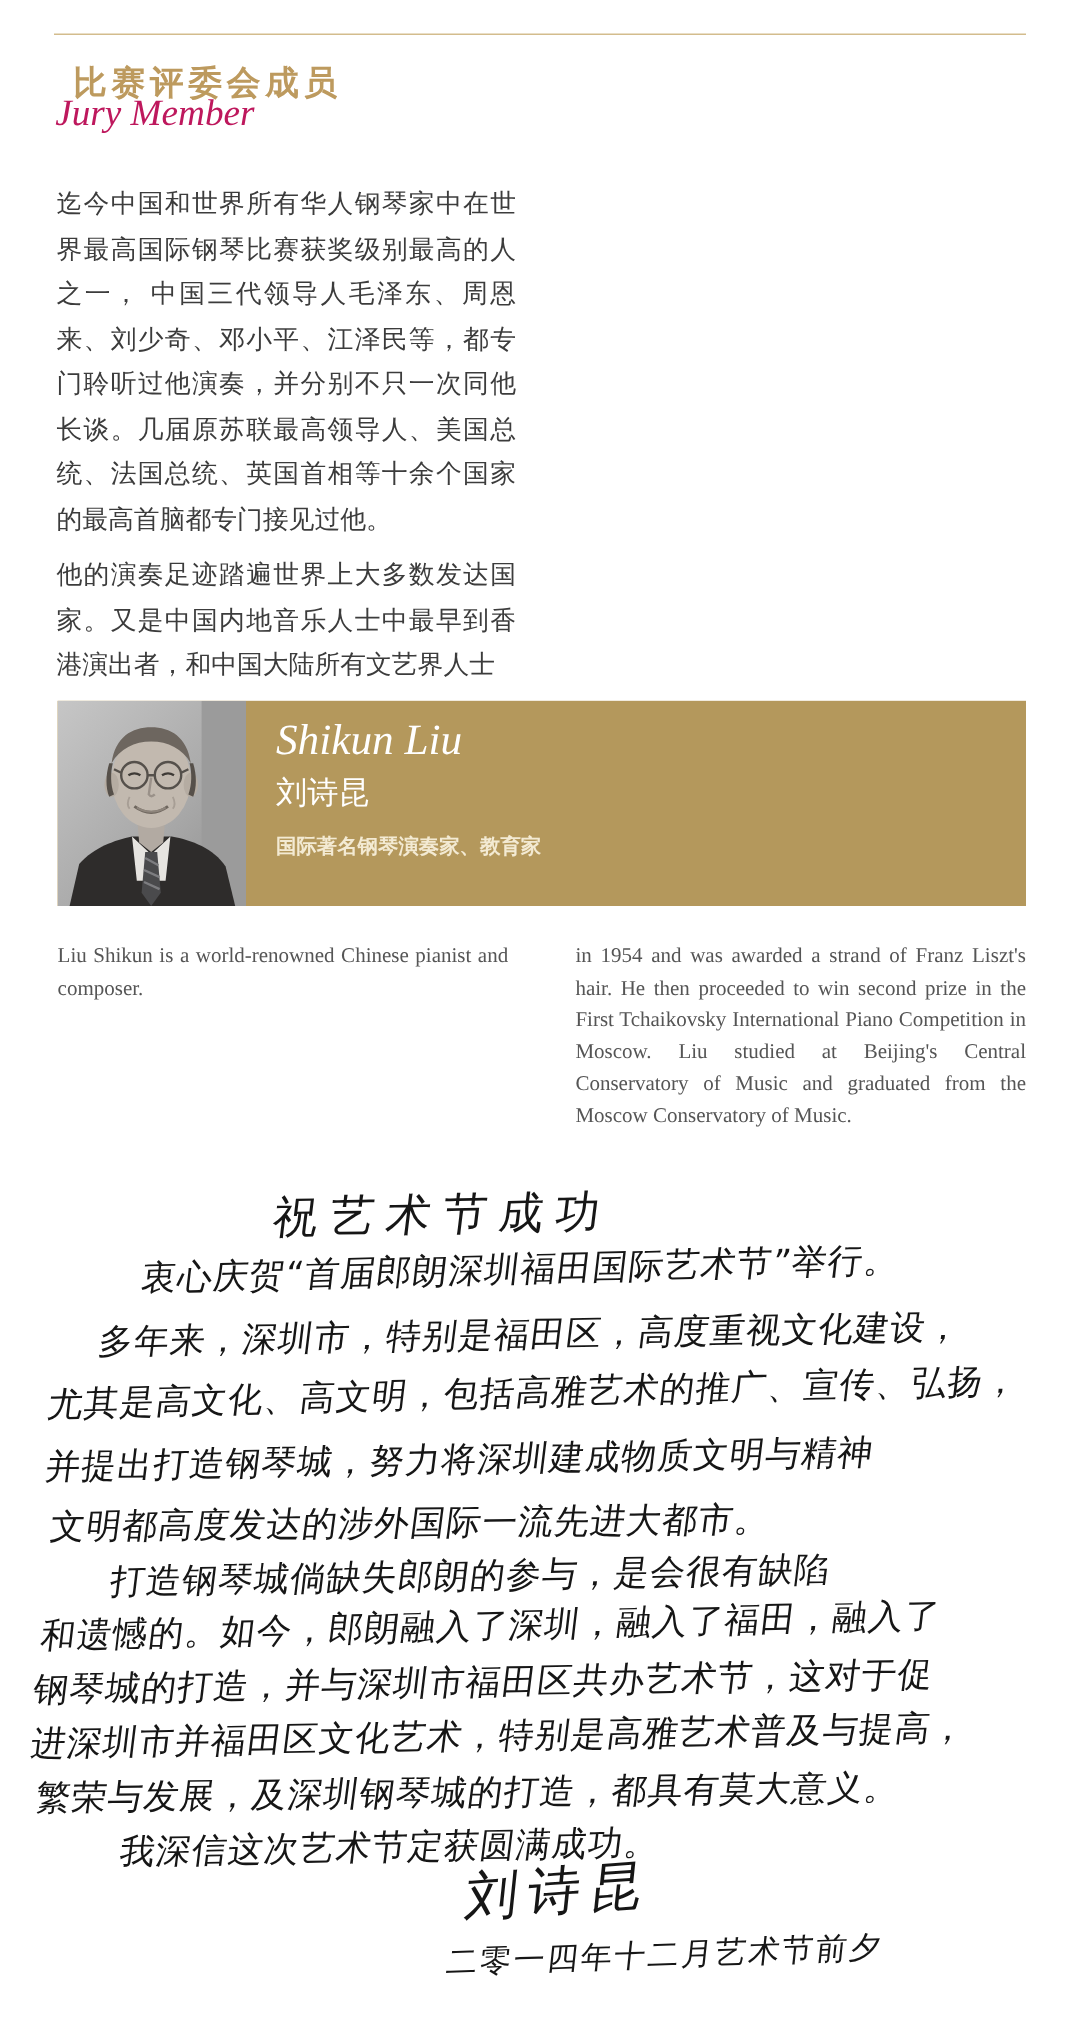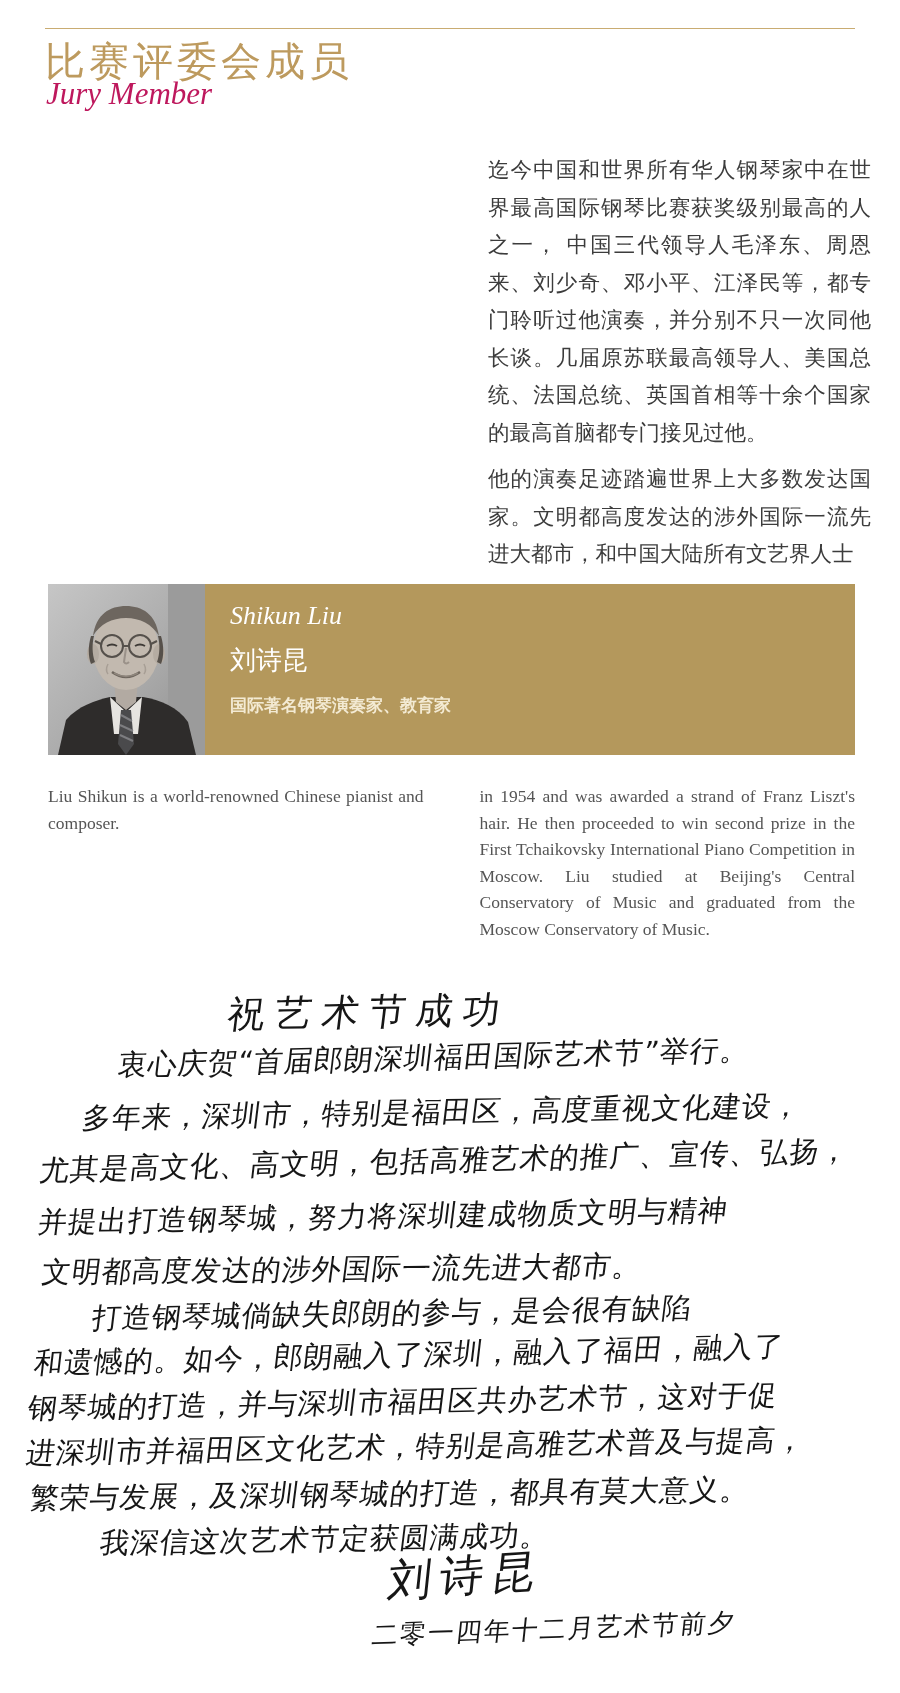--- a/index.html
+++ b/index.html
@@ -2,34 +2,34 @@
 <html><head>
 <meta charset="utf-8">
 <style>
   html,body { margin:0; padding:0; background:#ffffff; }
   .page {
     position:relative; width:900px; height:1693px; background:#ffffff;
     font-family:"Liberation Sans", sans-serif; overflow:hidden;
   }
   .top-rule { position:absolute; top:28px; left:45px; width:810px; height:1px; background:#c9ac72; }
   .title-cn {
-    position:absolute; top:34px; left:45px; font-size:40px; letter-spacing:4px;
-    color:#bd9a5e; font-weight:400; margin:0;
+    position:absolute; top:34px; left:45px; font-size:28px; letter-spacing:4px;
+    color:#bd9a5e; font-weight:700; margin:16px;
   }
   .title-en {
     position:absolute; top:76px; left:46px; font-size:31px; font-style:italic;
     font-family:"Liberation Serif", serif; color:#be185d;
   }
-  .cn-bio { position:absolute; top:152px; left:64px; width:807px; display:flex; gap:32px;justify-content:flex-end; }
+  .cn-bio { position:absolute; top:152px; left:47px; width:807px; display:flex; gap:32px; }
   .cn-col { width:383px; font-size:21.5px; line-height:37.5px; color:#3c3c3c; text-align:justify; }
   .cn-col p { margin:0 0 9px 0; }
   .banner { position:absolute; top:584px; left:48px; width:807px; height:171px; background:#b4985c; }
   .photo { position:absolute; left:0; top:0; width:157px; height:171px; overflow:hidden; }
   .banner-info { position:absolute; left:182px; top:12px; color:#ffffff; }
-  .name-en { font-family:"Liberation Serif", serif; font-style:italic; font-size:26px; line-height:40px; }
+  .name-en { font-family:"Liberation Serif", serif; font-style:italic; font-size:36px; line-height:40px; }
   .name-cn { font-size:26px; line-height:34px; margin-top:7px; font-weight:400; }
   .role { font-size:17px; margin-top:17px; color:#f3ead3;font-weight:bold; }
   .en-bio { position:absolute; top:783px; left:48px; width:807px; display:flex; gap:56px; }
   .en-col { width:383px; font-family:"Liberation Serif", serif; font-size:17.5px; line-height:26.5px; color:#555555; text-align:justify; }
   .en-col p { margin:0; }
   .hw {
     position:absolute; color:#161616; white-space:nowrap; transform-origin:left center;
     font-family:"DejaVu Sans", cursive; font-weight:400;
   }
   .hw-title { font-size:37px; letter-spacing:10px; }
@@ -43,21 +43,21 @@
 <div class="page">
 
   <div class="top-rule"></div>
 
   <h1 class="title-cn">比赛评委会成员</h1>
   <div class="title-en">Jury Member</div>
 
   <section class="cn-bio">
     <div class="cn-col">
       <p>迄今中国和世界所有华人钢琴家中在世界最高国际钢琴比赛获奖级别最高的人之一， 中国三代领导人毛泽东、周恩来、刘少奇、邓小平、江泽民等，都专门聆听过他演奏，并分别不只一次同他长谈。几届原苏联最高领导人、美国总统、法国总统、英国首相等十余个国家的最高首脑都专门接见过他。</p>
-      <p>他的演奏足迹踏遍世界上大多数发达国家。文明都高度发达的涉外国际一流先进大都市，和中国大陆所有文艺界人士</p>
+      <p>他的演奏足迹踏遍世界上大多数发达国家。又是中国内地音乐人士中最早到香港演出者，和中国大陆所有文艺界人士</p>
     </div>
   </section>
 
   <section class="banner">
     <div class="photo">
       <svg width="157" height="171" viewBox="0 0 157 171" xmlns="http://www.w3.org/2000/svg">
         <defs>
           <linearGradient id="bgish" x1="0" y1="0" x2="1" y2="1">
             <stop offset="0" stop-color="#c6c6c6"></stop>
             <stop offset="0.6" stop-color="#a8a8a8"></stop>

